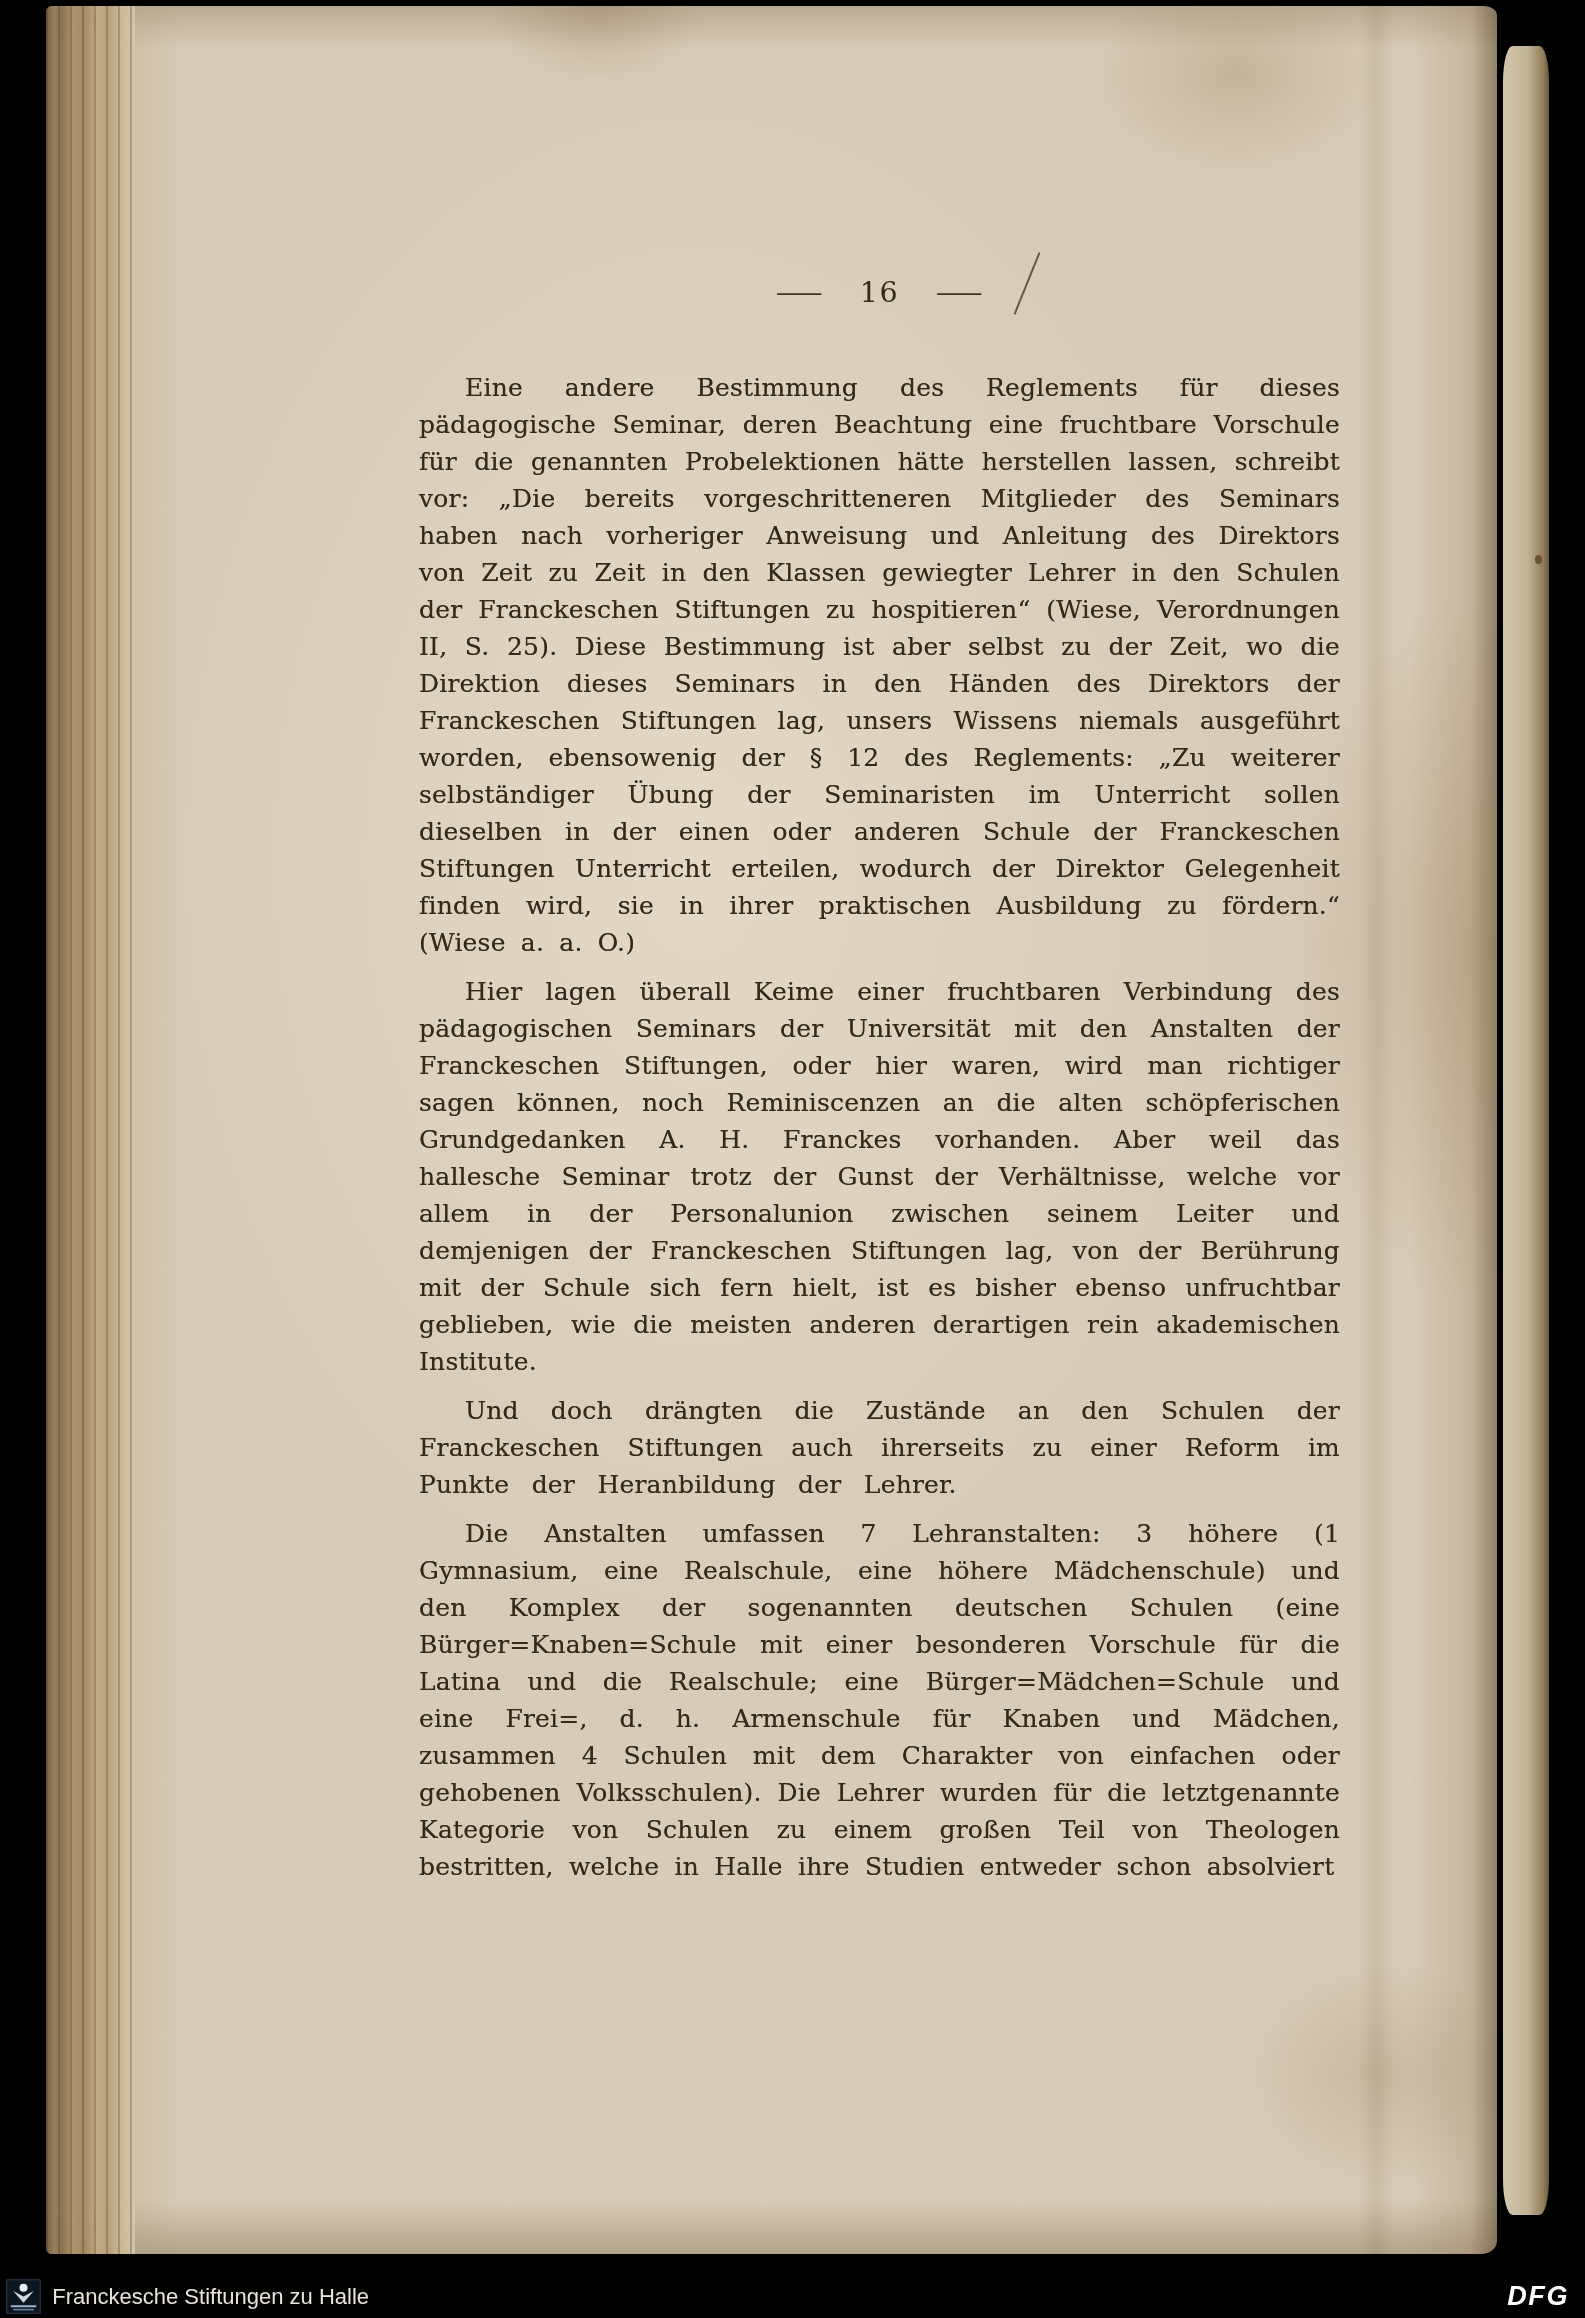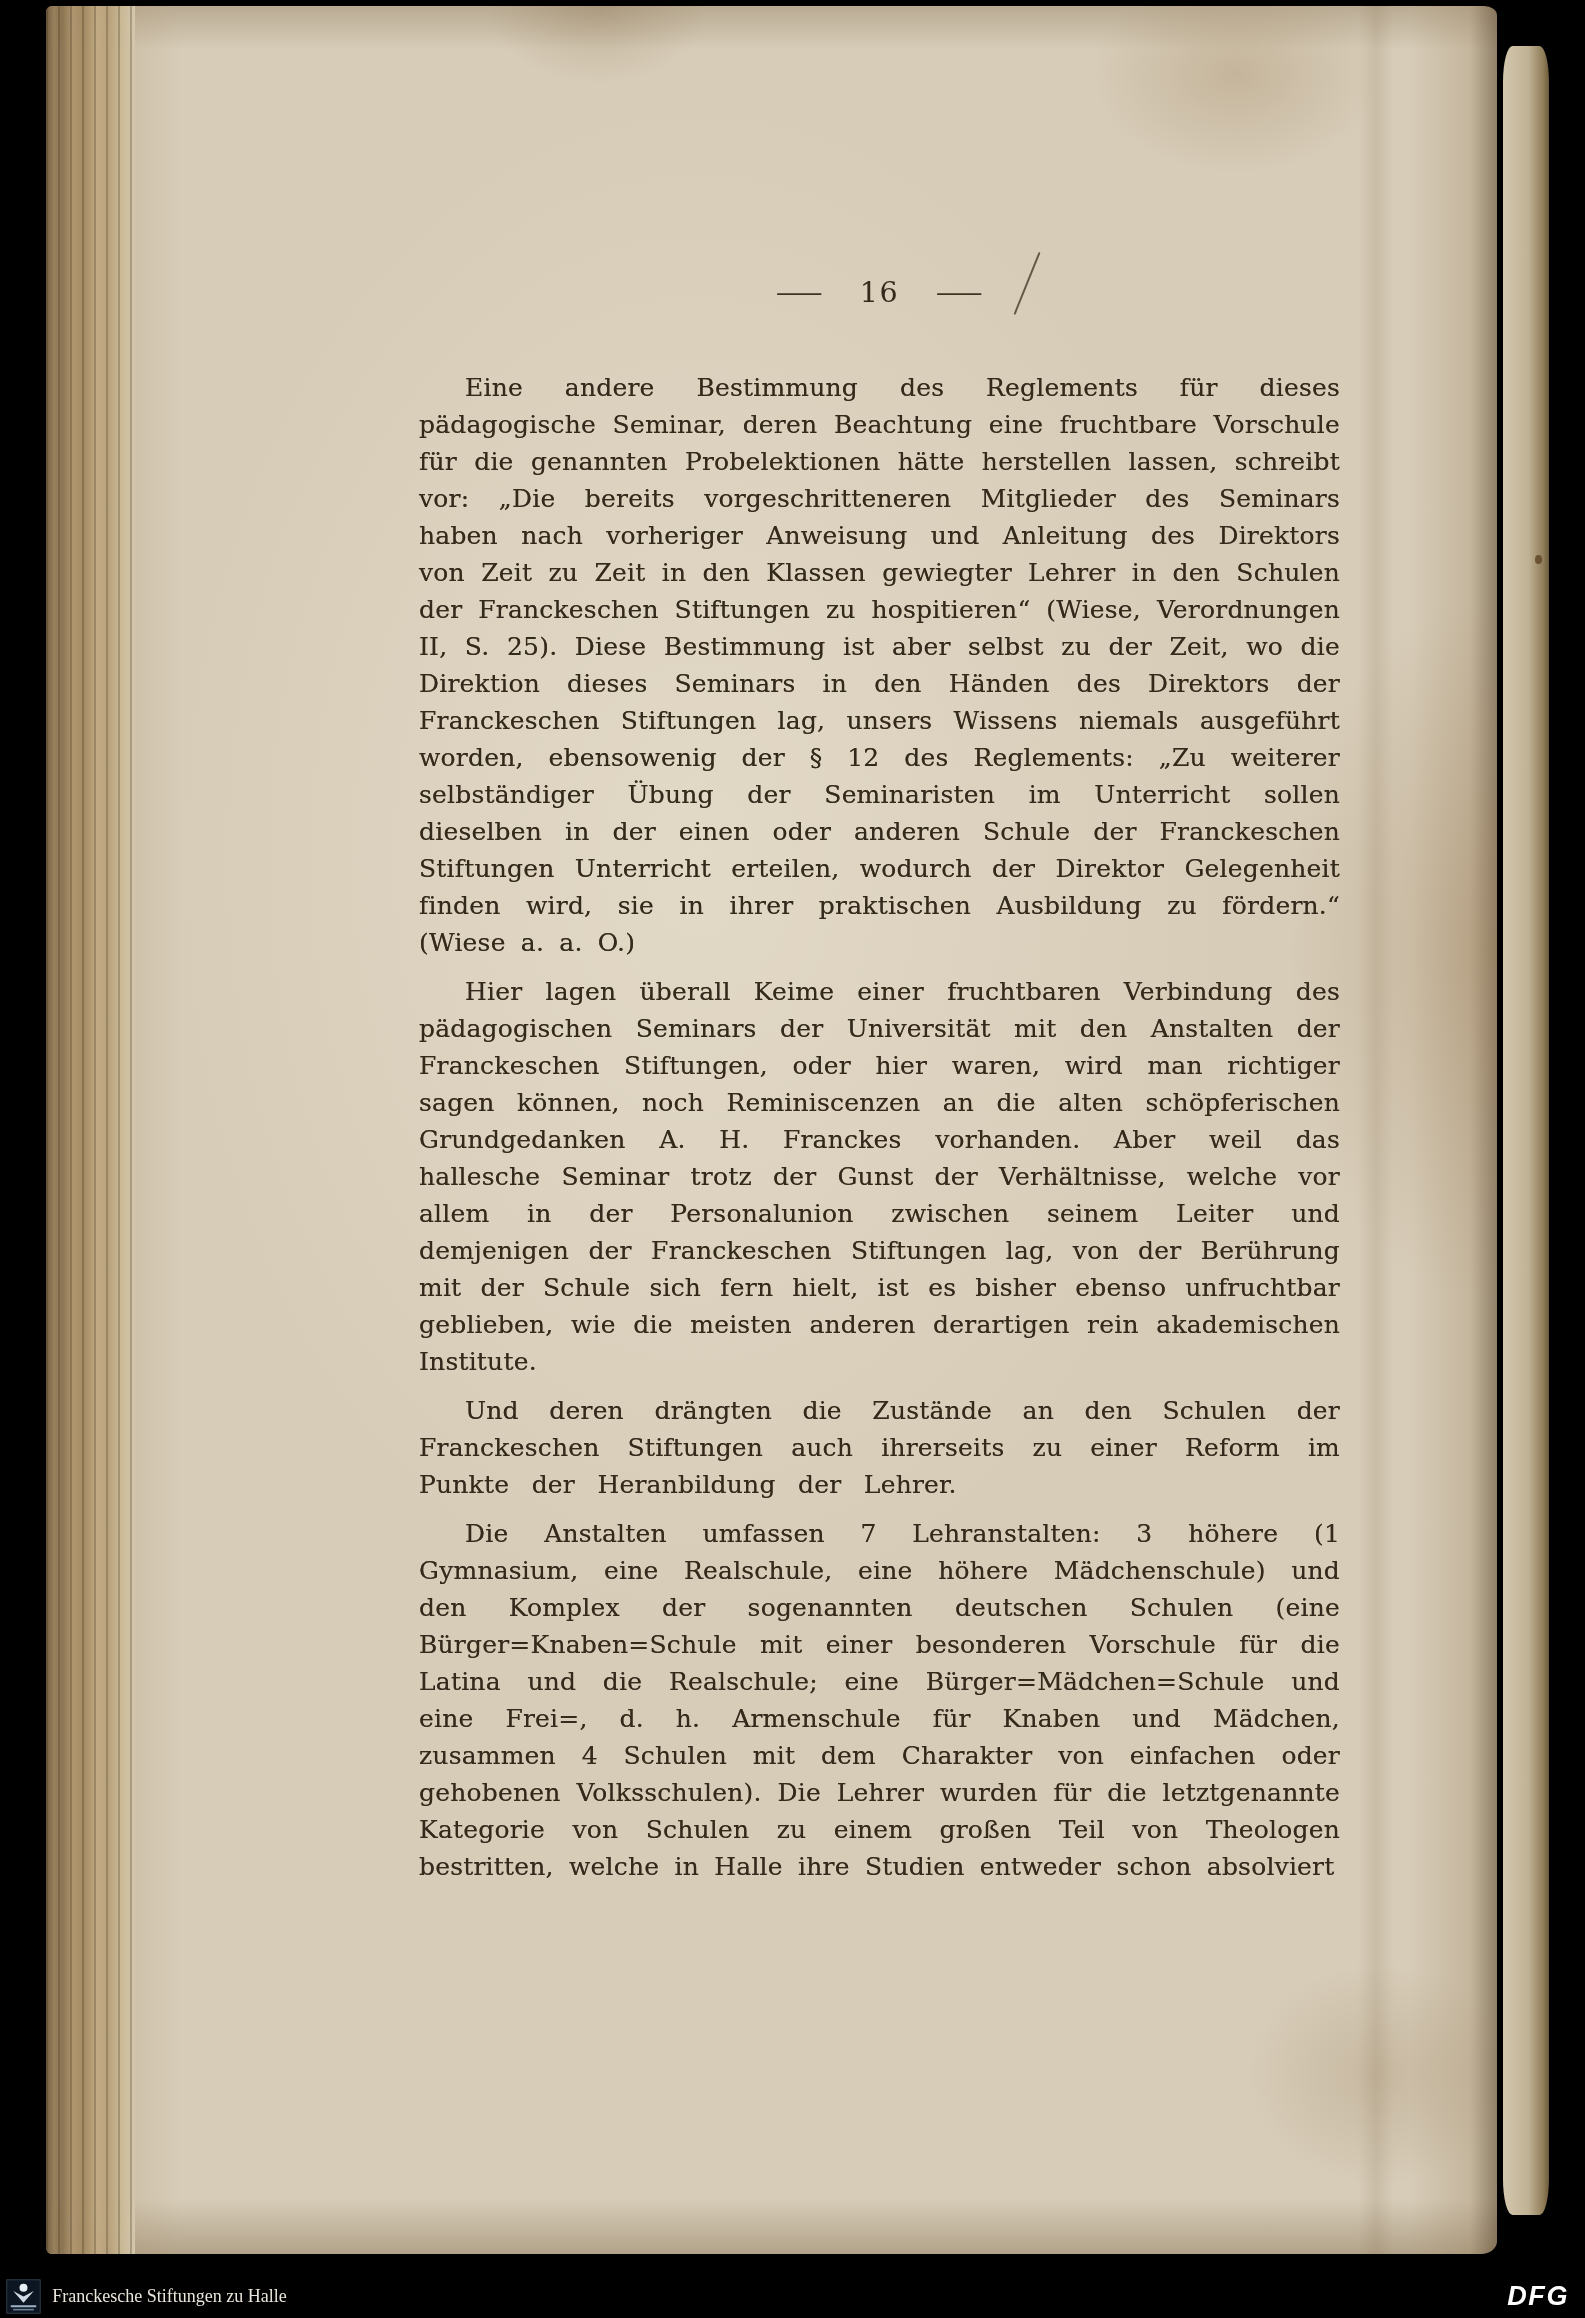--- a/index.html
+++ b/index.html
@@ -156,22 +156,22 @@
     height: 35px;
     margin-left: 6.3px;
     flex: 0 0 auto;
     display: flex;
     align-items: center;
     justify-content: center;
   }
   .library {
     margin-left: 11px;
     color: #e9e5da;
-    font-family: Liberation Serif, serif;
-    font-size: 18px;
+    font-family: Liberation Sans, sans-serif;
+    font-size: 22px;
   }
   .dfg {
     margin-left: auto;
     margin-right: 16px;
     color: #ffffff;
     font-family: "Liberation Sans", sans-serif;
     font-weight: bold;
     font-size: 27px;
     letter-spacing: 1.6px;
     font-style: italic;
@@ -193,21 +193,21 @@
   <div class="pagenum-row">
     <span class="dash">—</span>
     <span class="pagenum">16</span>
     <span class="dash">—</span>
   </div>
   <div class="pen-slash"></div>
 
   <div class="text-block">
     <p>Eine andere Bestimmung des Reglements für dieses pädagogische Seminar, deren Beachtung eine fruchtbare Vorschule für die genannten Probelektionen hätte herstellen lassen, schreibt vor: „Die bereits vorgeschritteneren Mitglieder des Seminars haben nach vorheriger Anweisung und Anleitung des Direktors von Zeit zu Zeit in den Klassen gewiegter Lehrer in den Schulen der Franckeschen Stiftungen zu hospitieren“ (Wiese, Verordnungen II, S. 25). Diese Bestimmung ist aber selbst zu der Zeit, wo die Direktion dieses Seminars in den Händen des Direktors der Franckeschen Stiftungen lag, unsers Wissens niemals ausgeführt worden, ebensowenig der § 12 des Reglements: „Zu weiterer selbständiger Übung der Seminaristen im Unterricht sollen dieselben in der einen oder anderen Schule der Franckeschen Stiftungen Unterricht erteilen, wodurch der Direktor Gelegenheit finden wird, sie in ihrer praktischen Ausbildung zu fördern.“ (Wiese a. a. O.)</p>
     <p>Hier lagen überall Keime einer fruchtbaren Verbindung des pädagogischen Seminars der Universität mit den Anstalten der Franckeschen Stiftungen, oder hier waren, wird man richtiger sagen können, noch Reminiscenzen an die alten schöpferischen Grundgedanken A. H. Franckes vorhanden. Aber weil das hallesche Seminar trotz der Gunst der Verhältnisse, welche vor allem in der Personalunion zwischen seinem Leiter und demjenigen der Franckeschen Stiftungen lag, von der Berührung mit der Schule sich fern hielt, ist es bisher ebenso unfruchtbar geblieben, wie die meisten anderen derartigen rein akademischen Institute.</p>
-    <p>Und deren drängten die Zustände an den Schulen der Franckeschen Stiftungen auch ihrerseits zu einer Reform im Punkte der Heranbildung der Lehrer.</p>
+    <p>Und doch drängten die Zustände an den Schulen der Franckeschen Stiftungen auch ihrerseits zu einer Reform im Punkte der Heranbildung der Lehrer.</p>
     <p>Die Anstalten umfassen 7 Lehranstalten: 3 höhere (1 Gymnasium, eine Realschule, eine höhere Mädchenschule) und den Komplex der sogenannten deutschen Schulen (eine Bürger=Knaben=Schule mit einer besonderen Vorschule für die Latina und die Realschule; eine Bürger=Mädchen=Schule und eine Frei=, d. h. Armenschule für Knaben und Mädchen, zusammen 4 Schulen mit dem Charakter von einfachen oder gehobenen Volksschulen). Die Lehrer wurden für die letztgenannte Kategorie von Schulen zu einem großen Teil von Theologen bestritten, welche in Halle ihre Studien entweder schon absolviert</p>
   </div>
 
   <div class="footer">
     <span class="footer-logo">
       <svg width="35" height="35" viewBox="0 0 44 44" aria-hidden="true">
         <rect x="1" y="1" width="42" height="42" fill="#0b1622" stroke="#3a4a5c" stroke-width="1"></rect>
         <circle cx="22" cy="11" r="5" fill="#e8eef5"></circle>
         <path d="M22 30 L9 15 L22 22 L35 15 Z" fill="#cfd9e4"></path>
         <rect x="6" y="33" width="32" height="2.5" fill="#9fb3c8"></rect>

